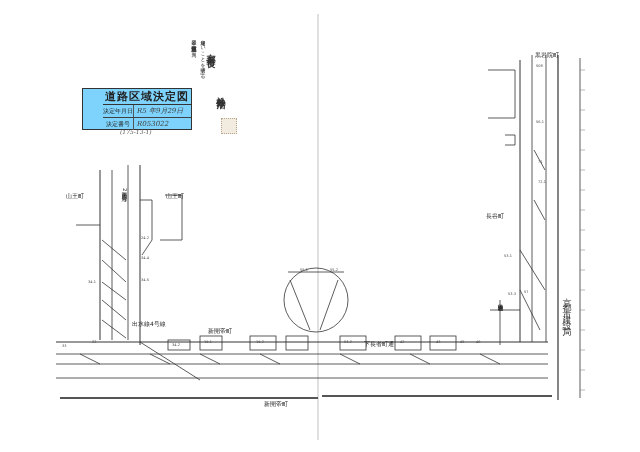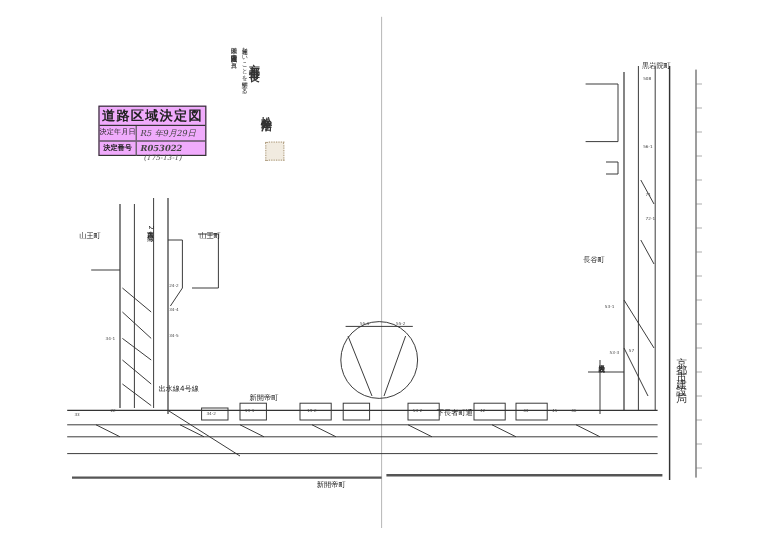--- a/index.html
+++ b/index.html
@@ -1,21 +1,21 @@
 <!DOCTYPE html>
 <html><head>
 <meta charset="utf-8">
 <style>
   html,body{margin:0;padding:0;background:#ffffff;}
   body{width:640px;height:452px;position:relative;overflow:hidden;font-family:"DejaVu Sans",sans-serif;color:#222;}
   .map{position:absolute;left:0;top:0;width:640px;height:452px;}
-  .title-box{position:absolute;left:82px;top:88px;width:88px;height:40px;border:1.5px solid #333;background:#f0abfc;font-size:0;}
+  .title-box{position:absolute;left:82px;top:88px;width:88px;height:40px;border:1.5px solid #333;background:#7dd3fc;font-size:0;padding-left:20px;}
   .title-box .t{display:block;text-align:center;font-size:11px;font-weight:bold;line-height:15px;border-bottom:1px solid #333;letter-spacing:1px;}
   .title-box .row{display:flex;height:12px;border-bottom:1px solid #404040;}
-  .title-box .row:last-child{border-bottom:none;font-weight:bold;}
+  .title-box .row:last-child{border-bottom:none;}
   .title-box .lab{width:30px;border-right:1px solid #555;font-size:6px;line-height:12px;text-align:center;}
   .title-box .val{flex:1;font-size:7px;line-height:12px;font-style:italic;font-family:"DejaVu Serif",serif;padding-left:3px;color:#444;}
   .subnote{position:absolute;left:120px;top:128px;font-size:6px;font-style:italic;color:#555;font-family:"DejaVu Serif",serif;}
   .vtext{writing-mode:vertical-rl;position:absolute;color:#333;}
   .notice{left:190px;top:36px;font-size:5px;line-height:8px;height:80px;}
   .notice2{left:199px;top:36px;font-size:5px;line-height:8px;height:80px;}
   .mayor{left:206px;top:46px;font-size:9px;font-weight:bold;line-height:10px;letter-spacing:2px;}
   .mayorname{left:214px;top:90px;font-size:9px;font-weight:bold;letter-spacing:1px;}
   .seal{position:absolute;left:221px;top:118px;width:14px;height:14px;border:1px dotted #b6a58b;background:#f1ebe0;}
   .bureau{left:562px;top:290px;font-size:9px;letter-spacing:6px;line-height:10px;}

